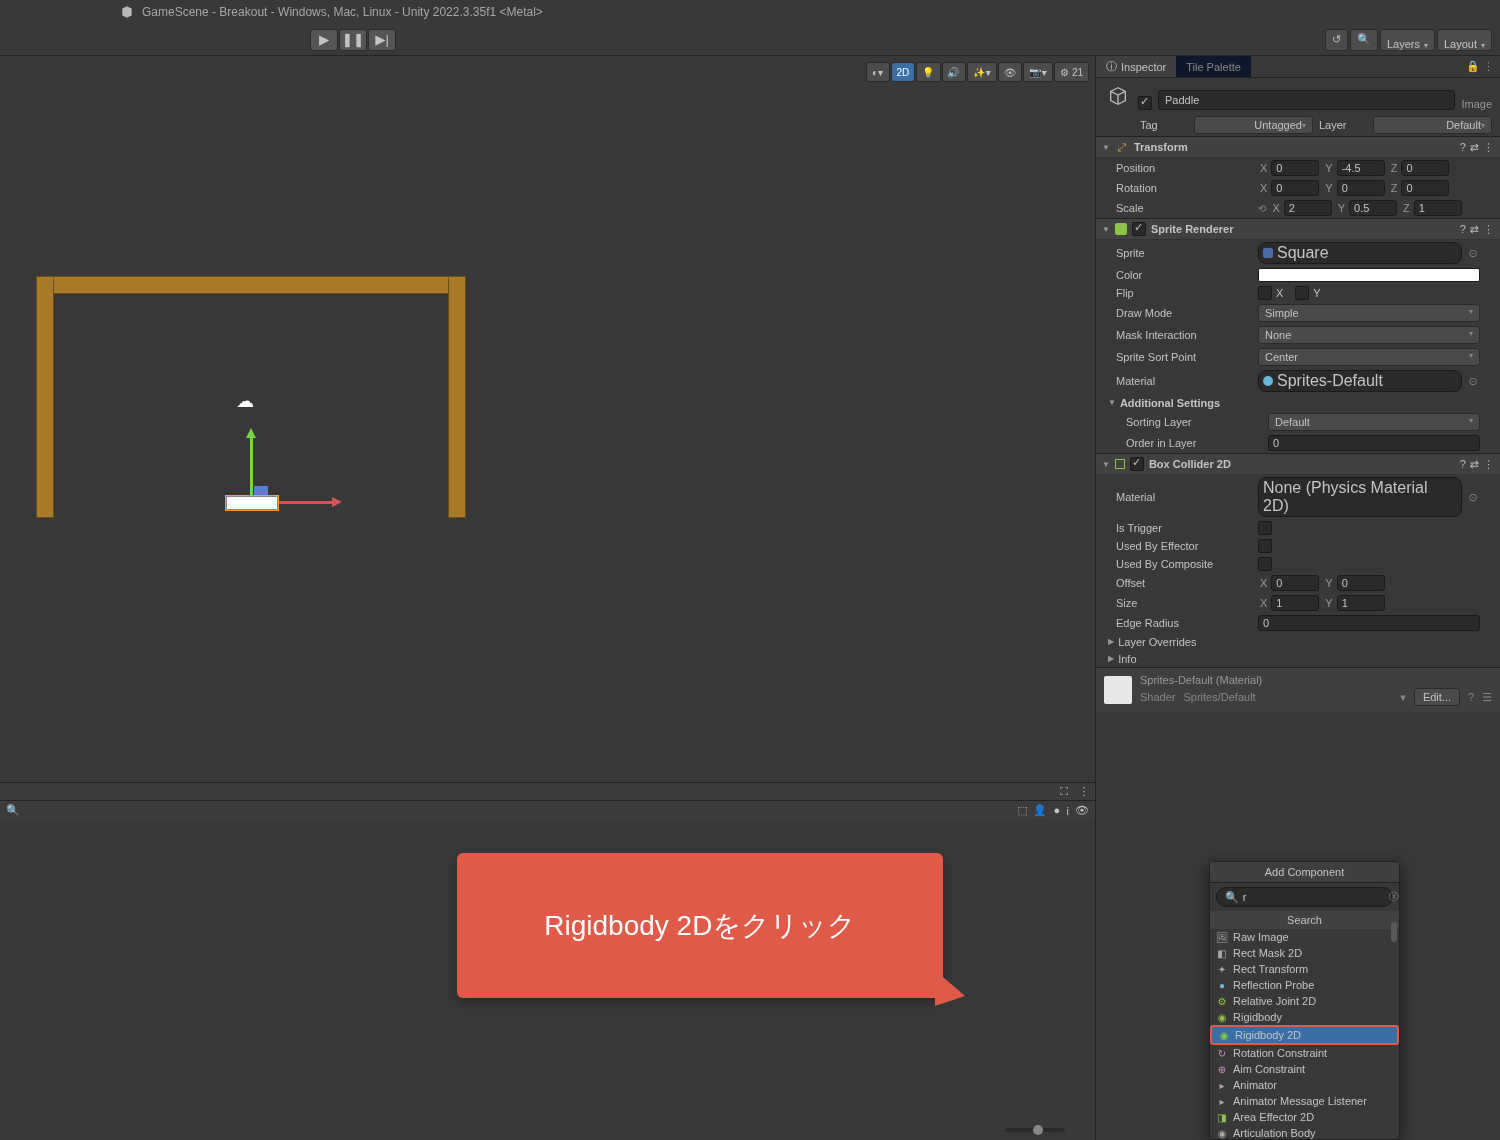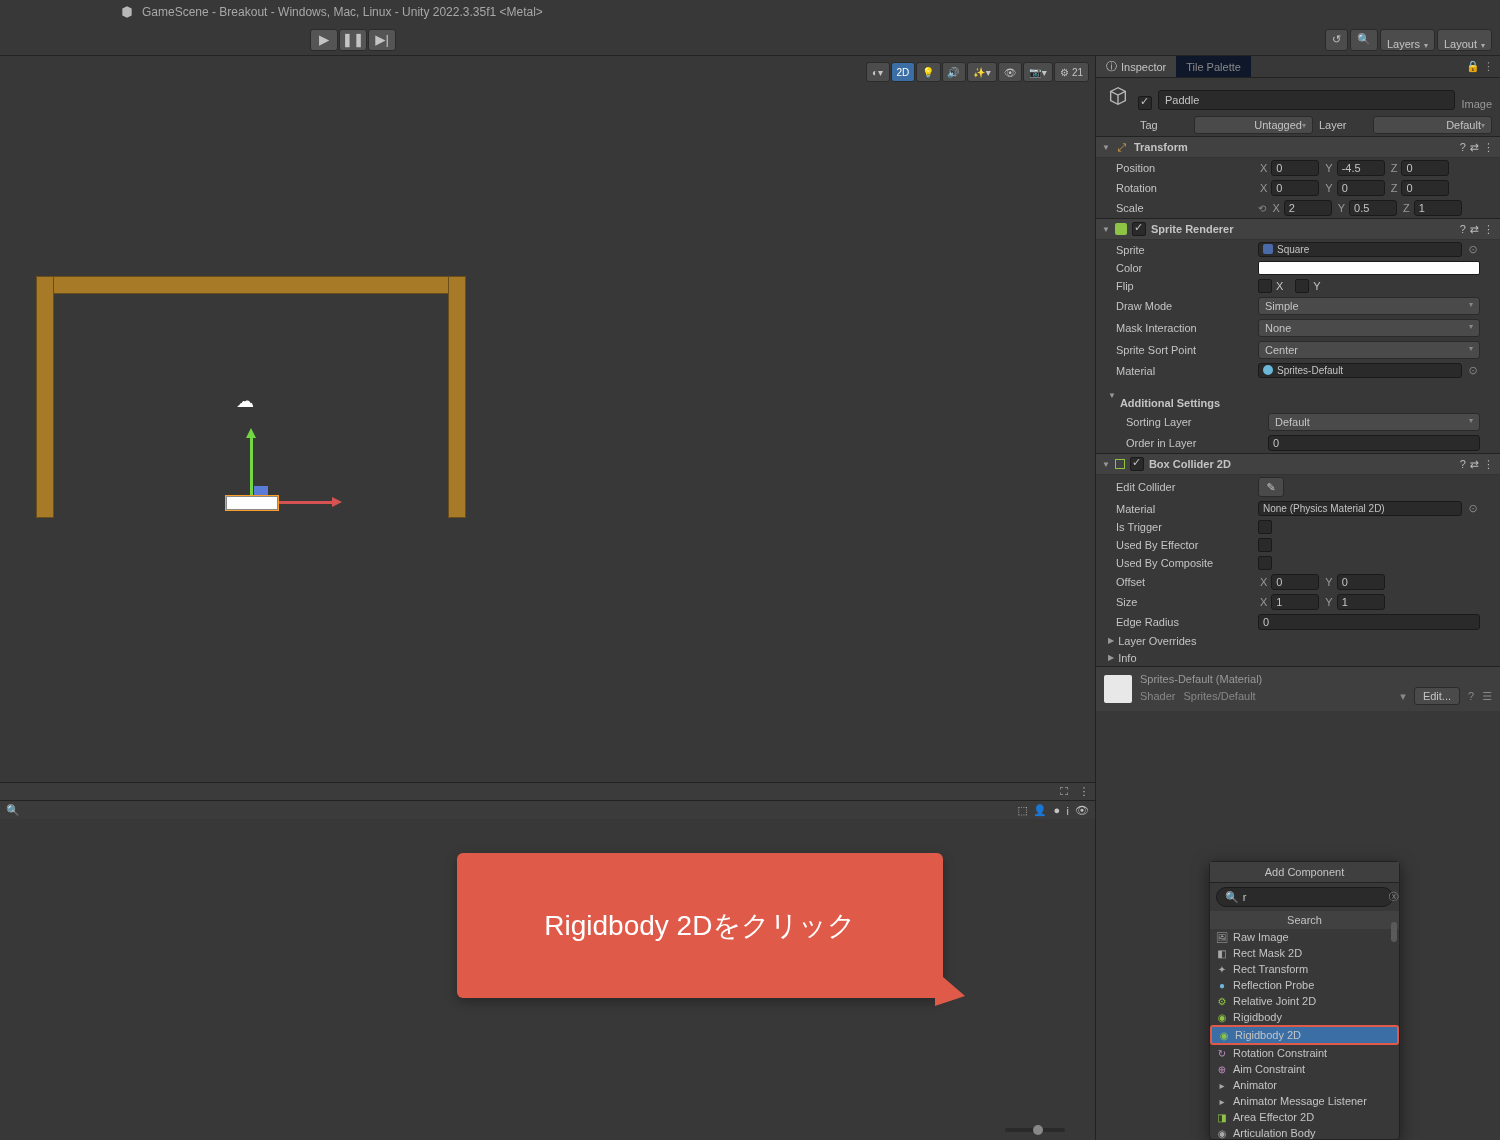--- a/index.html
+++ b/index.html
@@ -63,21 +63,21 @@
 .comp-actions span { cursor:pointer; font-size:11px; }
 .prop-row { display:flex; align-items:center; padding:2px 20px 2px 20px; gap:4px; font-size:11px; min-height:17px; }
 .prop-row .plbl { width:138px; color:#c4c4c4; flex-shrink:0; }
 .prop-row .pval { flex:1; display:flex; align-items:center; gap:4px; }
 .num-input { background:#2a2a2a; border:1px solid #1a1a1a; border-radius:3px; padding:1px 4px; color:#c4c4c4; font-size:11px; width:48px; }
 .axis-lbl { color:#999; font-size:11px; margin-left:2px; }
 .full-input { flex:1; background:#2a2a2a; border:1px solid #1a1a1a; border-radius:3px; padding:1px 4px; color:#c4c4c4; font-size:11px; }
 .full-dd { flex:1; background:#4a4a4a; border:1px solid #2a2a2a; border-radius:3px; padding:2px 6px; color:#c4c4c4; font-size:11px; display:flex; justify-content:space-between; cursor:pointer; }
 .full-dd::after { content:"▾"; font-size:8px; color:#888; }
 .color-swatch { flex:1; height:14px; background:#fff; border:1px solid #1a1a1a; border-radius:2px; cursor:pointer; }
-.obj-field { flex:1; background:#2a2a2a; border:1px solid #1a1a1a; border-radius:3px; padding:1px 4px; color:#c4c4c4; font-size:10px; display:flex; align-items:flex-start; gap:4px; cursor:pointer; }
+.obj-field { flex:1; background:#2a2a2a; border:1px solid #1a1a1a; border-radius:8px; padding:1px 4px; color:#c4c4c4; font-size:16px; display:flex; align-items:center; gap:4px; cursor:pointer; }
 .obj-field .obj-icon { width:10px; height:10px; background:#4a6aaa; border-radius:2px; flex-shrink:0; }
 .obj-target { width:14px; color:#888; text-align:center; cursor:pointer; }
 .edit-collider-btn { width:26px; height:20px; background:#4a4a4a; border:1px solid #2a2a2a; border-radius:3px; display:flex; align-items:center; justify-content:center; cursor:pointer; }
 .material-row { display:flex; align-items:center; padding:6px 8px; gap:8px; background:#3f3f3f; border-top:1px solid #222; }
 .mat-preview { width:28px; height:28px; background:#e8e8e8; border-radius:2px; flex-shrink:0; }
 .mat-info { flex:1; }
 .mat-name { color:#999; font-size:11px; }
 .shader-row { display:flex; align-items:center; gap:8px; margin-top:2px; }
 .shader-lbl { color:#888; font-size:11px; }
 .shader-val { color:#888; font-size:11px; flex:1; }
@@ -302,21 +302,21 @@
     <div class="prop-row">
         <span class="plbl">Material</span>
         <div class="obj-field">
           <span class="obj-icon" style="background:#6ab7d8;border-radius:50%;"></span>
           <span>Sprites-Default</span>
         </div>
         <span class="obj-target">⊙</span>
       </div>
     <div class="prop-row" style="padding-left:12px;">
         <span class="fold" style="color:#999;font-size:8px;">▼</span> 
-        <span style="font-weight:600;margin-top:15px;">Additional Settings</span>
+        <span style="font-weight:600;">Additional Settings</span>
       </div>
     <div class="prop-row" style="padding-left:30px;">
         <span class="plbl">Sorting Layer</span>
         <div class="full-dd">
           <span>Default</span>
         </div>
       </div>
     <div class="prop-row" style="padding-left:30px;">
         <span class="plbl">Order in Layer</span>
         <input class="full-input" value="0" style="">
@@ -326,24 +326,20 @@
       <span class="fold">▼</span>
       <span class="comp-icon" style="border:1px solid #8ec445;width:10px;height:10px;"></span>
       <div class="checkbox checked"></div>
       <span class="comp-name">Box Collider 2D</span>
       <div class="comp-actions">
           <span>?</span>
           <span>⇄</span>
           <span>⋮</span>
         </div>
     </div>
-    <div class="prop-row">
-        <span class="plbl">Edit Collider</span>
-        <div class="edit-collider-btn">✎</div>
-      </div>
     <div class="prop-row">
         <span class="plbl">Material</span>
         <div class="obj-field">
           <span>None (Physics Material 2D)</span>
         </div>
         <span class="obj-target">⊙</span>
       </div>
     <div class="prop-row">
         <span class="plbl">Is Trigger</span>
         <div class="checkbox"></div>

